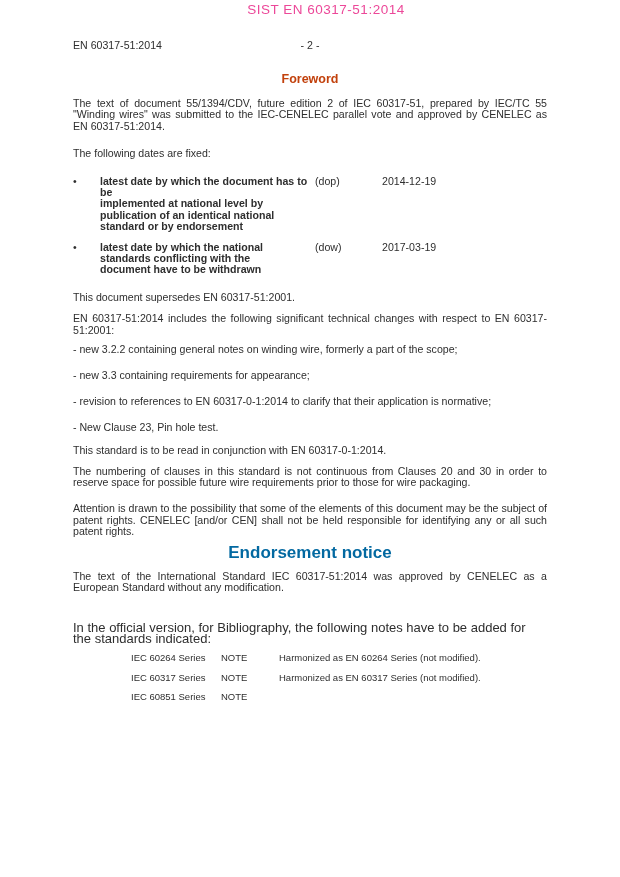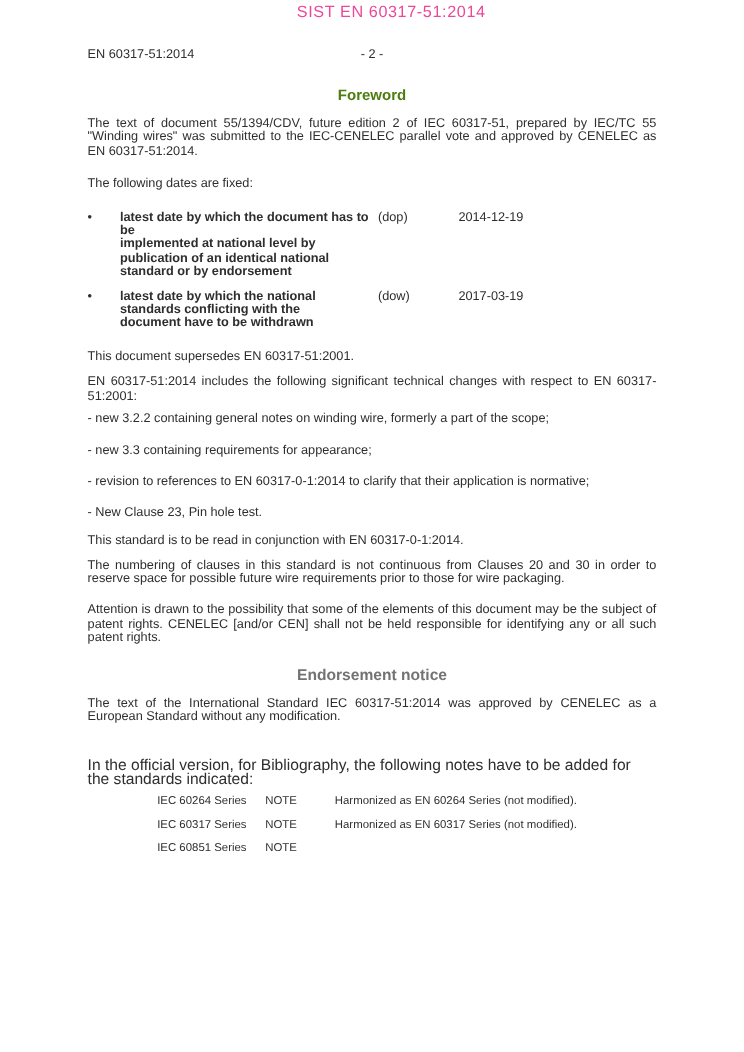--- a/index.html
+++ b/index.html
@@ -41,21 +41,21 @@
     left: 50%;
     transform: translateX(-50%);
     top: 0;
   }
   .h-foreword {
     margin-top: 21px;
     text-align: center;
     font-size: 12.5px;
     line-height: 14px;
     font-weight: bold;
-    color: #4d7c0f;
+    color: #c2410c;
   }
   p { margin-top: 12px; }
   .just { text-align: justify; }
   .dates-intro { margin-top: 16px; }
   .date-item {
     display: flex;
     margin-top: 16px;
   }
   .date-item + .date-item { margin-top: 9px; }
   .bullet {
@@ -74,26 +74,26 @@
     flex: 0 0 67px;
   }
   .supersedes { margin-top: 16px; }
   .changes-intro { margin-top: 10px; }
   .change { margin-top: 14.5px; }
   .change-first { margin-top: 8px; }
   .conjunction { margin-top: 12px; }
   .numbering { margin-top: 9px; }
   .attention { margin-top: 15px; }
   .h-endorsement {
-    margin-top: 17px;
+    margin-top: 7px;
     text-align: center;
-    font-size: 13px;
+    font-size: 17px;
     line-height: 16px;
     font-weight: bold;
-    color: #737373;
+    color: #0369a1;
   }
   .endorsement-body { margin-top: 10px; }
   .small-note {
     margin-top: 30px;
     font-size: 13px;
     line-height: 10.5px;
   }
   .std-table { margin-top: 9px; }
   .std-row {
     display: flex;

